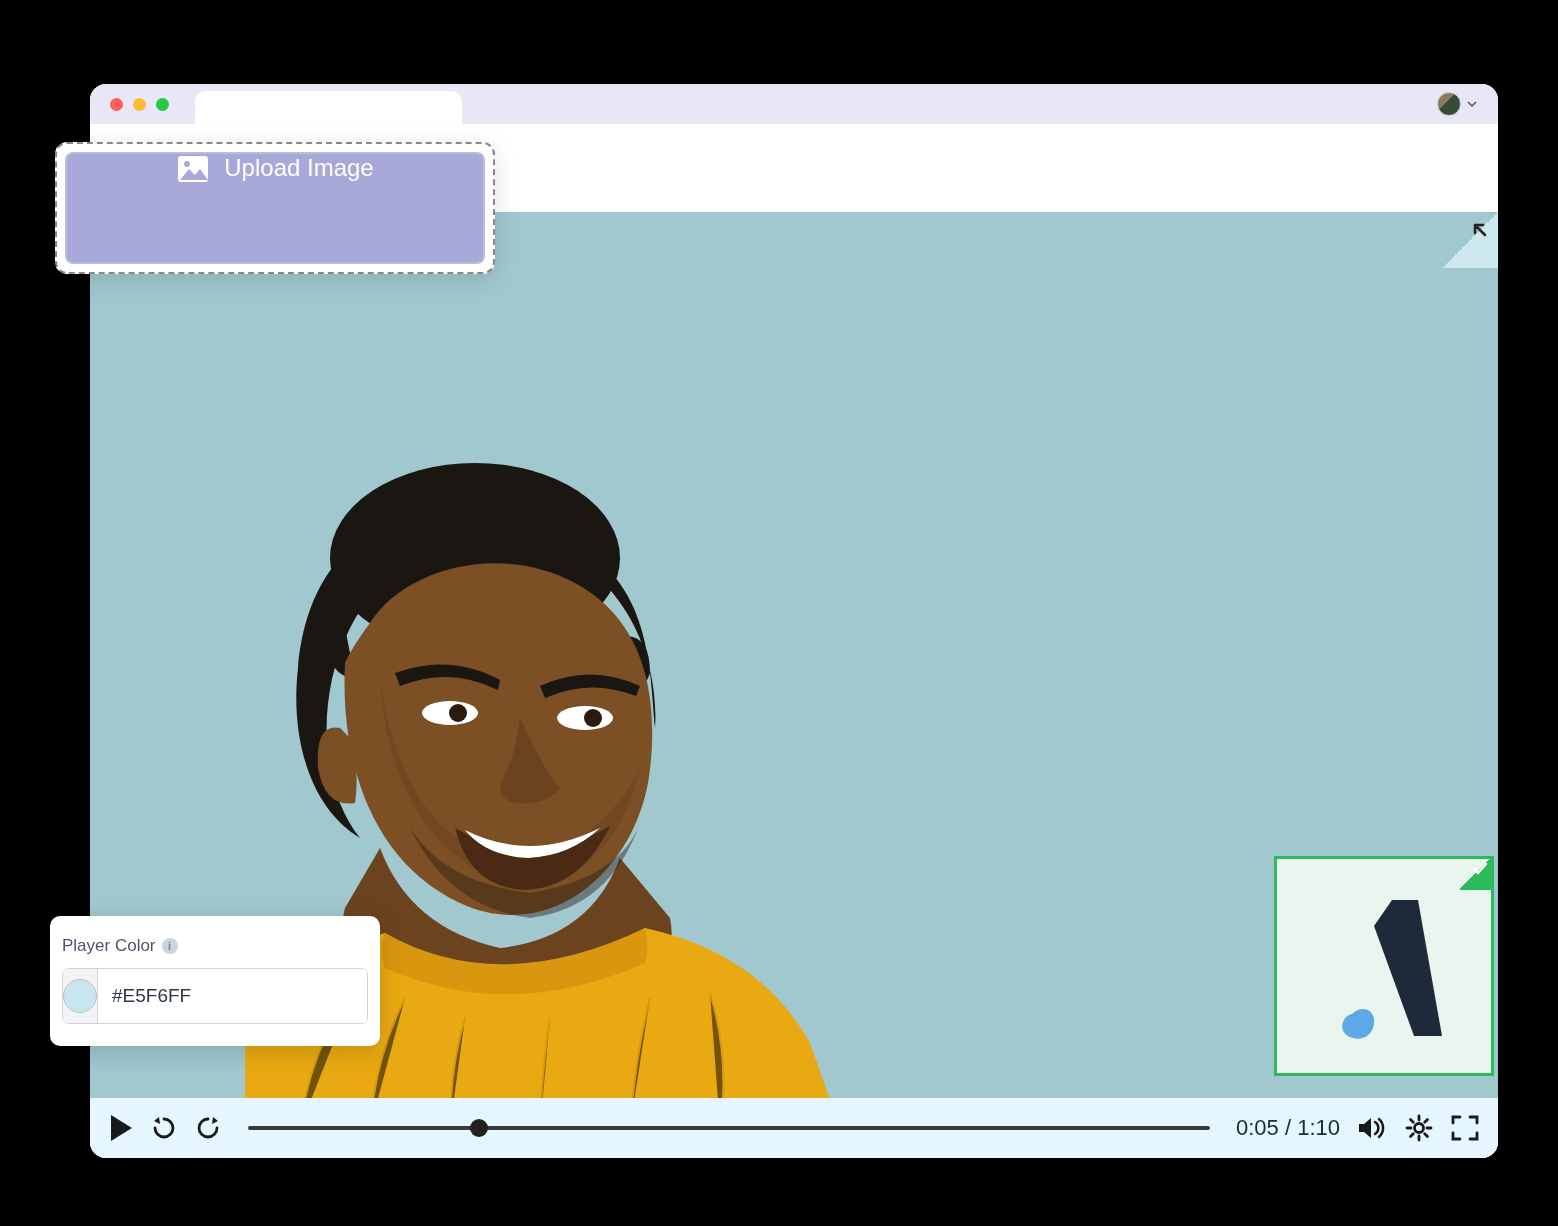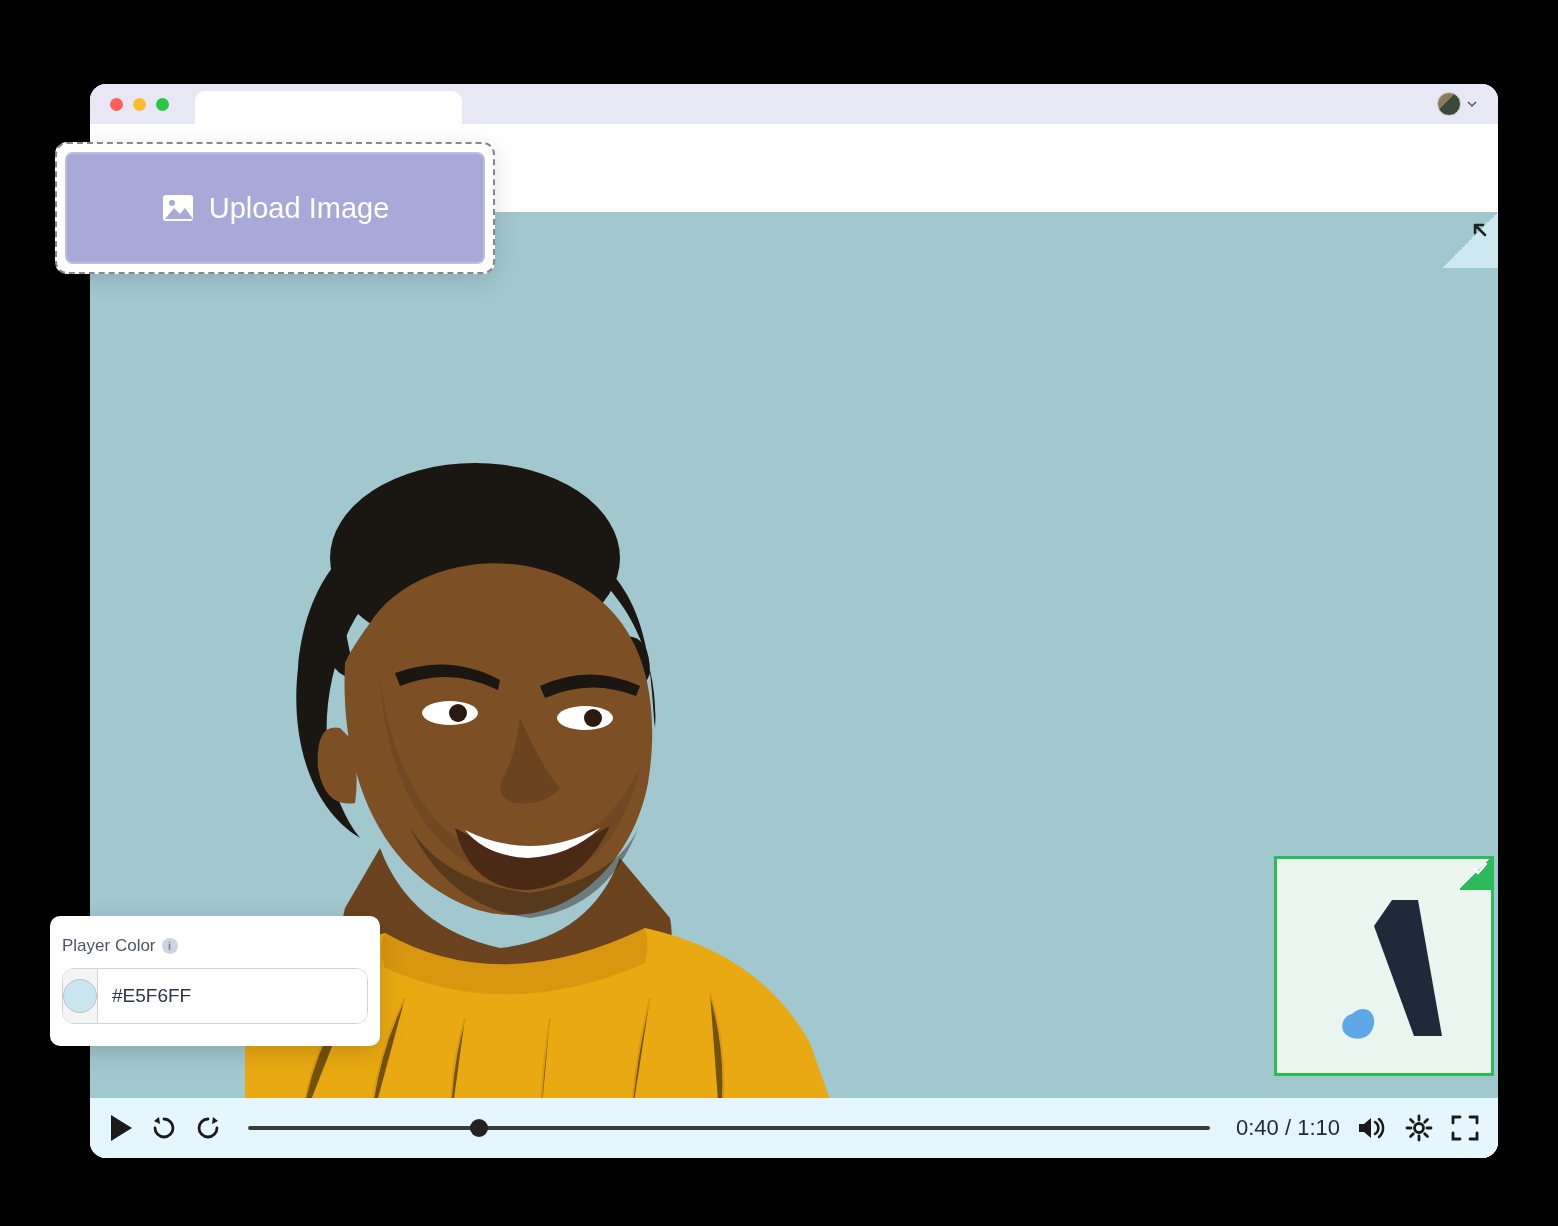--- a/index.html
+++ b/index.html
@@ -199,25 +199,24 @@
       padding: 8px;
       box-shadow: 0 6px 24px rgba(0,0,0,0.12);
     }
     .upload-button {
       width: 100%;
       height: 100%;
       background: #a9a9d9;
       border-radius: 8px;
       border: 2px solid #bcbce0;
       display: flex;
-      align-items: center;
       justify-content: center;
       gap: 14px;
       color: #fff;
-      font-size: 29px;
+      font-size: 24px;
       font-weight: 500;
       cursor: pointer;
     }
     .color-panel {
       position: absolute;
       top: 916px;
       left: 50px;
       width: 330px;
       background: #fff;
       border-radius: 10px;
@@ -242,21 +241,21 @@
       font-size: 11px;
       display: flex;
       align-items: center;
       justify-content: center;
       font-weight: bold;
     }
     .color-input-row {
       display: flex;
       align-items: center;
       border: 1px solid #d0d4da;
-      border-radius: 12px;
+      border-radius: 7px;
       overflow: hidden;
       height: 56px;
     }
     .color-swatch-box {
       width: 52px;
       height: 100%;
       background: #f3f4f6;
       display: flex;
       align-items: center;
       justify-content: center;
@@ -379,21 +378,21 @@
         <div class="pb-icon">
           <svg width="28" height="28" viewBox="0 0 28 28">
               <path d="M14 5 A9 9 0 1 0 23 14" stroke="#1a1a1a" stroke-width="2.8" fill="none" stroke-linecap="round"></path>
               <path d="M19 3 L24 7 L18 10 Z" fill="#1a1a1a"></path>
             </svg>
         </div>
         <div class="progress-track">
           <div class="progress-thumb"></div>
         </div>
         <div class="time-display">
-          <span>0:40</span> / <span>1:10</span>
+          <span>0:05</span> / <span>1:10</span>
         </div>
         <div class="pb-icon">
           <svg width="32" height="28" viewBox="0 0 32 28">
               <path d="M3 10 L8 10 L15 4 L15 24 L8 18 L3 18 Z" fill="#1a1a1a"></path>
               <path d="M19 8 A7 7 0 0 1 19 20" stroke="#1a1a1a" stroke-width="2.5" fill="none" stroke-linecap="round"></path>
               <path d="M23 5 A12 12 0 0 1 23 23" stroke="#1a1a1a" stroke-width="2.5" fill="none" stroke-linecap="round"></path>
             </svg>
         </div>
         <div class="pb-icon">
           <svg width="30" height="30" viewBox="0 0 30 30">

